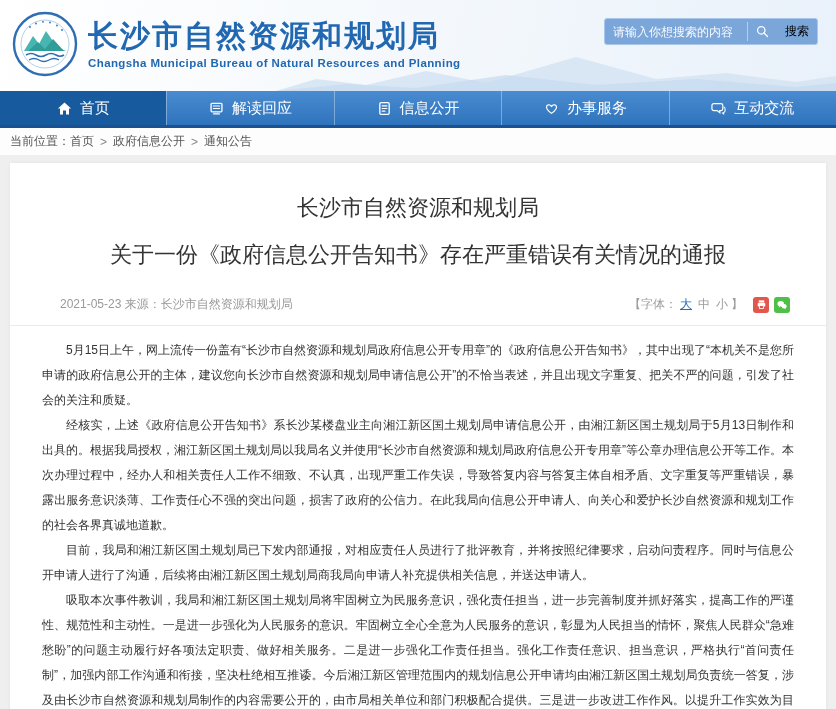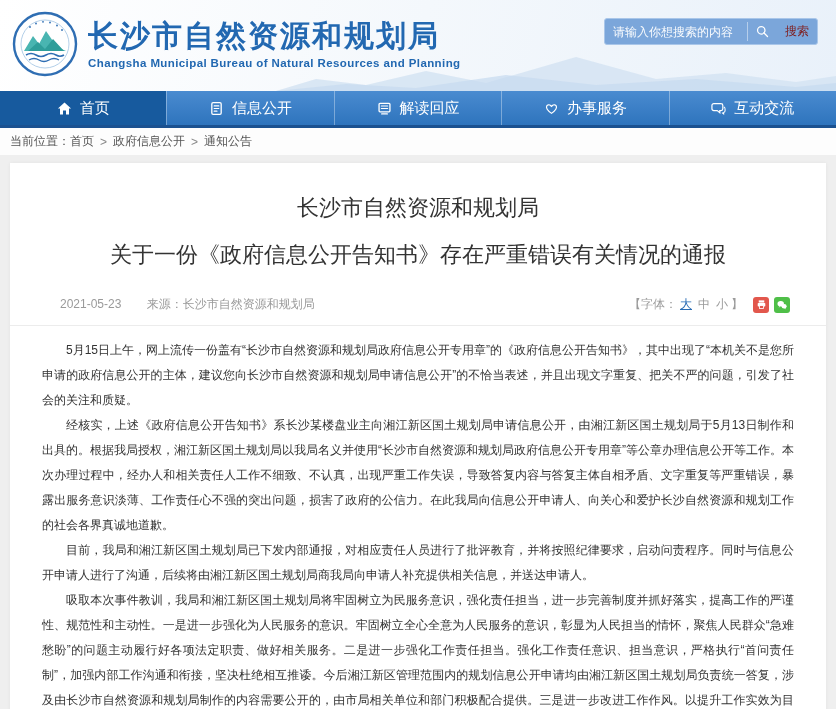--- a/index.html
+++ b/index.html
@@ -14,21 +14,21 @@
   .brand { position:absolute; left:12px; top:11px; display:flex; align-items:center; gap:10px; z-index:2; cursor:pointer; }
   .site-title { font-size:30px; font-weight:bold; color:#2268b1; letter-spacing:2px; line-height:34px; }
   .site-subtitle { font-size:11.5px; font-weight:bold; color:#2268b1; letter-spacing:0.4px; margin-top:4px; }
   .search-box { position:absolute; right:18px; top:18px; z-index:2;
     width:214px; height:27px; display:flex; align-items:center;
     background:#7ba6da; border:1px solid #a9c6e9; border-radius:3px; }
   .search-box input { flex:1; min-width:0; background:transparent; border:none; outline:none;
     color:#ffffff; font-size:12px; padding:0 8px; font-family:inherit; }
   .search-box input::placeholder { color:rgba(255,255,255,0.95); }
   .search-btn { display:flex; align-items:center; gap:16px; background:transparent; border:none;
-    border-left:1px solid rgba(255,255,255,0.45); color:#7f1d1d; font-size:12px;
+    border-left:1px solid rgba(255,255,255,0.45); color:#000000; font-size:12px;
     padding:0 8px; height:19px; cursor:pointer; font-family:inherit; }
 
   
   .main-nav { display:flex; height:37px; background:linear-gradient(180deg,#4a8bd0,#2e74bd);
     border-bottom:3px solid #1b5190; }
   .nav-item { flex:1; display:flex; align-items:center; justify-content:center; gap:8px;
     color:#ffffff; font-size:15px; cursor:pointer; position:relative; }
   .nav-item + .nav-item { border-left:1px solid rgba(255,255,255,0.35); }
   .nav-item.active { background:#175a9e; }
   .nav-item svg { display:block; }
@@ -42,21 +42,21 @@
   
   .content-area { padding:8px 10px 0; min-height:551px; }
   .article-card { background:#ffffff; min-height:543px; padding:26px 0 30px;
     box-shadow:0 0 4px rgba(0,0,0,0.05); }
   .article-title { text-align:center; color:#333; font-size:22px; font-weight:500;
     line-height:38px; padding:0 40px; }
   .article-title.l2 { margin-top:9px; }
   .meta-row { display:flex; justify-content:space-between; align-items:center;
     margin-top:22px; padding:0 36px 12px 50px; border-bottom:1px solid #ececec;
     font-size:12px; color:#9a9a9a; }
-  .meta-left .src { margin-left:22px; }
+  .meta-left .src { }
   .meta-right { display:flex; align-items:center; gap:0; color:#9a9a9a; }
   .font-opt { cursor:pointer; margin:0 3px; color:#9a9a9a; }
   .font-opt.big { color:#2a6db5; text-decoration:underline; }
   .share-icons { display:flex; gap:5px; margin-left:10px; }
   .share-icons .ic { width:16px; height:16px; border-radius:3px; display:flex;
     align-items:center; justify-content:center; cursor:pointer; }
   .ic.print { background:#e2574c; }
   .ic.wechat { background:#4fbf48; }
 
   .article-body { padding:12px 32px 0 32px; }
@@ -109,32 +109,32 @@
 
 <nav class="main-nav">
   <div class="nav-item active">
     <svg width="15" height="15" viewBox="0 0 16 16">
       <path d="M8 1.5 L15 8 H12.8 V14.5 H9.6 V10.2 H6.4 V14.5 H3.2 V8 H1 Z" fill="#ffffff"></path>
     </svg>
     <span>首页</span>
   </div>
   <div class="nav-item">
     <svg width="15" height="15" viewBox="0 0 16 16">
-      <rect x="3" y="1.8" width="10" height="12.4" rx="1.4" fill="none" stroke="#ffffff" stroke-width="1.4"></rect>
-      <path d="M5.5 5.2 H10.5 M5.5 8 H10.5 M5.5 10.8 H8.5" stroke="#ffffff" stroke-width="1.2" stroke-linecap="round"></path>
-    </svg>
-    <span>信息公开</span>
-  </div>
-  <div class="nav-item">
-    <svg width="15" height="15" viewBox="0 0 16 16">
       <rect x="2.2" y="2.5" width="11.6" height="9" rx="1" fill="none" stroke="#ffffff" stroke-width="1.4"></rect>
       <path d="M4.6 5.4 H11.4 M4.6 8 H11.4" stroke="#ffffff" stroke-width="1.1" stroke-linecap="round"></path>
       <path d="M5 13.8 H11" stroke="#ffffff" stroke-width="1.4" stroke-linecap="round"></path>
     </svg>
     <span>解读回应</span>
+  </div>
+  <div class="nav-item">
+    <svg width="15" height="15" viewBox="0 0 16 16">
+      <rect x="3" y="1.8" width="10" height="12.4" rx="1.4" fill="none" stroke="#ffffff" stroke-width="1.4"></rect>
+      <path d="M5.5 5.2 H10.5 M5.5 8 H10.5 M5.5 10.8 H8.5" stroke="#ffffff" stroke-width="1.2" stroke-linecap="round"></path>
+    </svg>
+    <span>信息公开</span>
   </div>
   <div class="nav-item">
     <svg width="15" height="15" viewBox="0 0 16 16">
       <path d="M8 13.2 C3.2 9.8 2.1 7.3 2.9 5.4 C3.6 3.9 5.7 3.5 7 4.8 L8 5.8 L9 4.8 C10.3 3.5 12.4 3.9 13.1 5.4 C13.9 7.3 12.8 9.8 8 13.2 Z" fill="none" stroke="#ffffff" stroke-width="1.3"></path>
     </svg>
     <span>办事服务</span>
   </div>
   <div class="nav-item">
     <svg width="15" height="15" viewBox="0 0 16 16">
       <path d="M3 2.8 h7.6 a2 2 0 0 1 2 2 v3.4 a2 2 0 0 1 -2 2 h-1.2 v2.2 l-2.8 -2.2 H3 a2 2 0 0 1 -2 -2 V4.8 a2 2 0 0 1 2 -2 Z" fill="none" stroke="#ffffff" stroke-width="1.3"></path>

